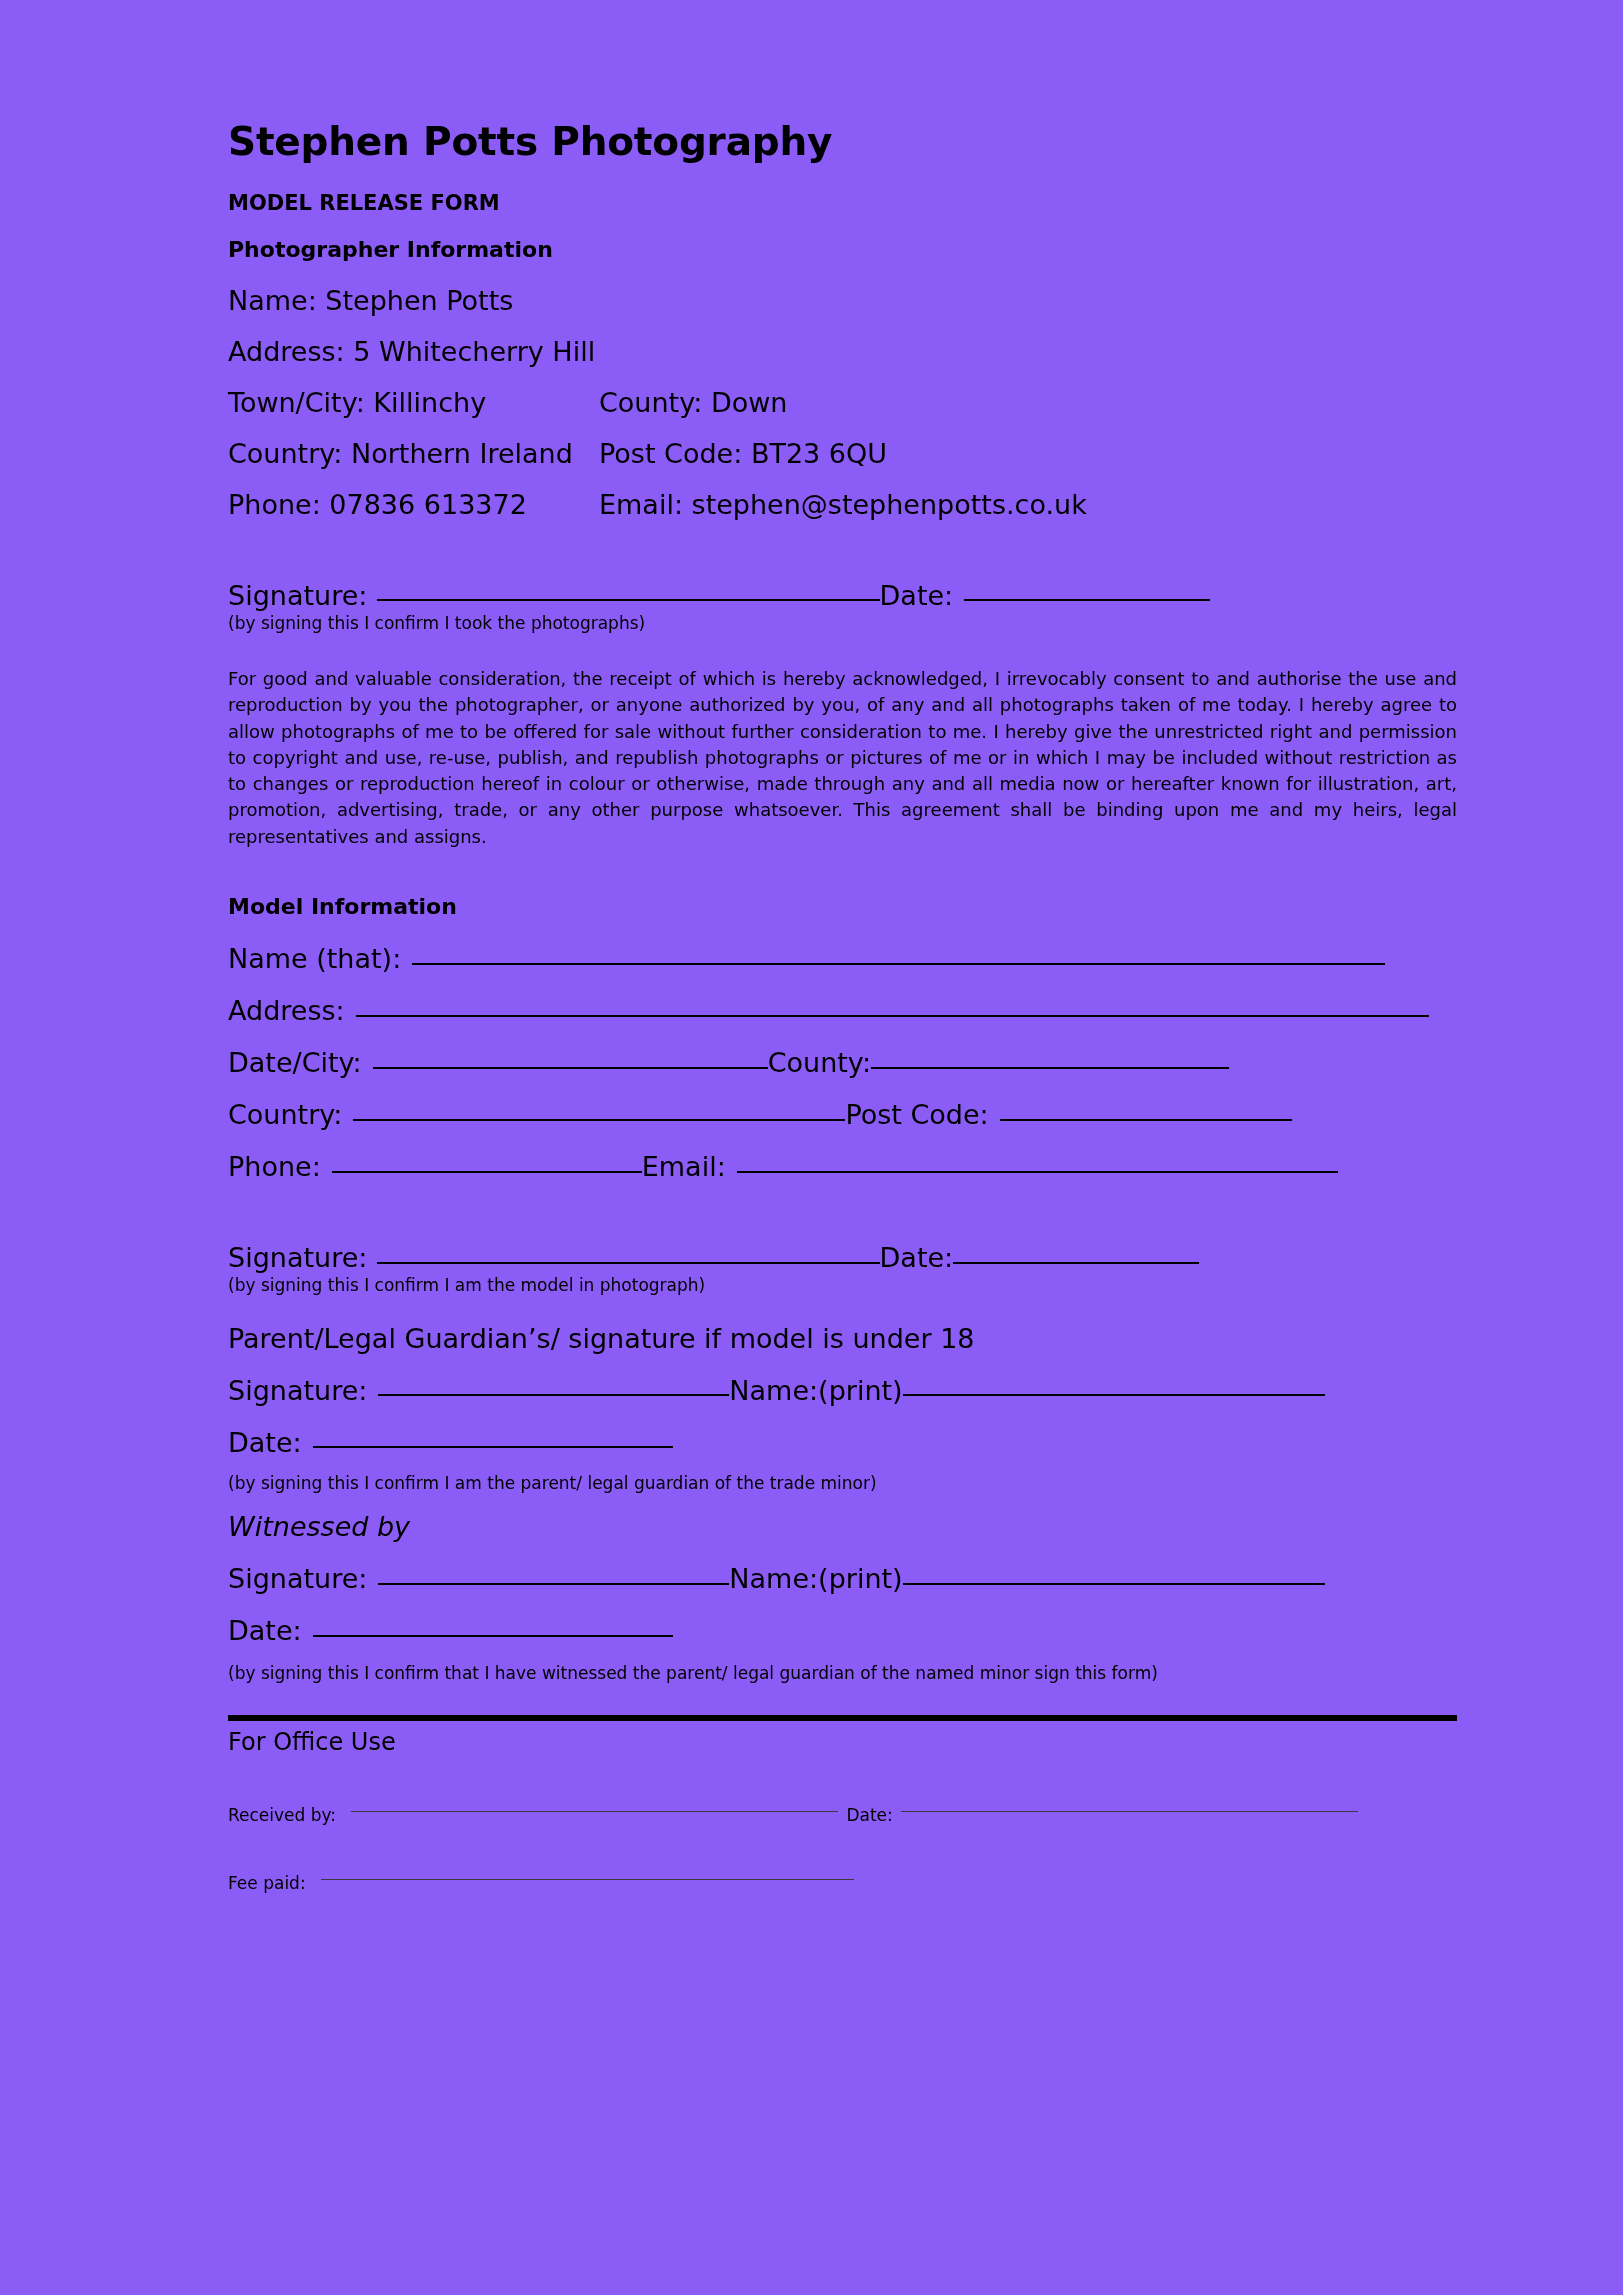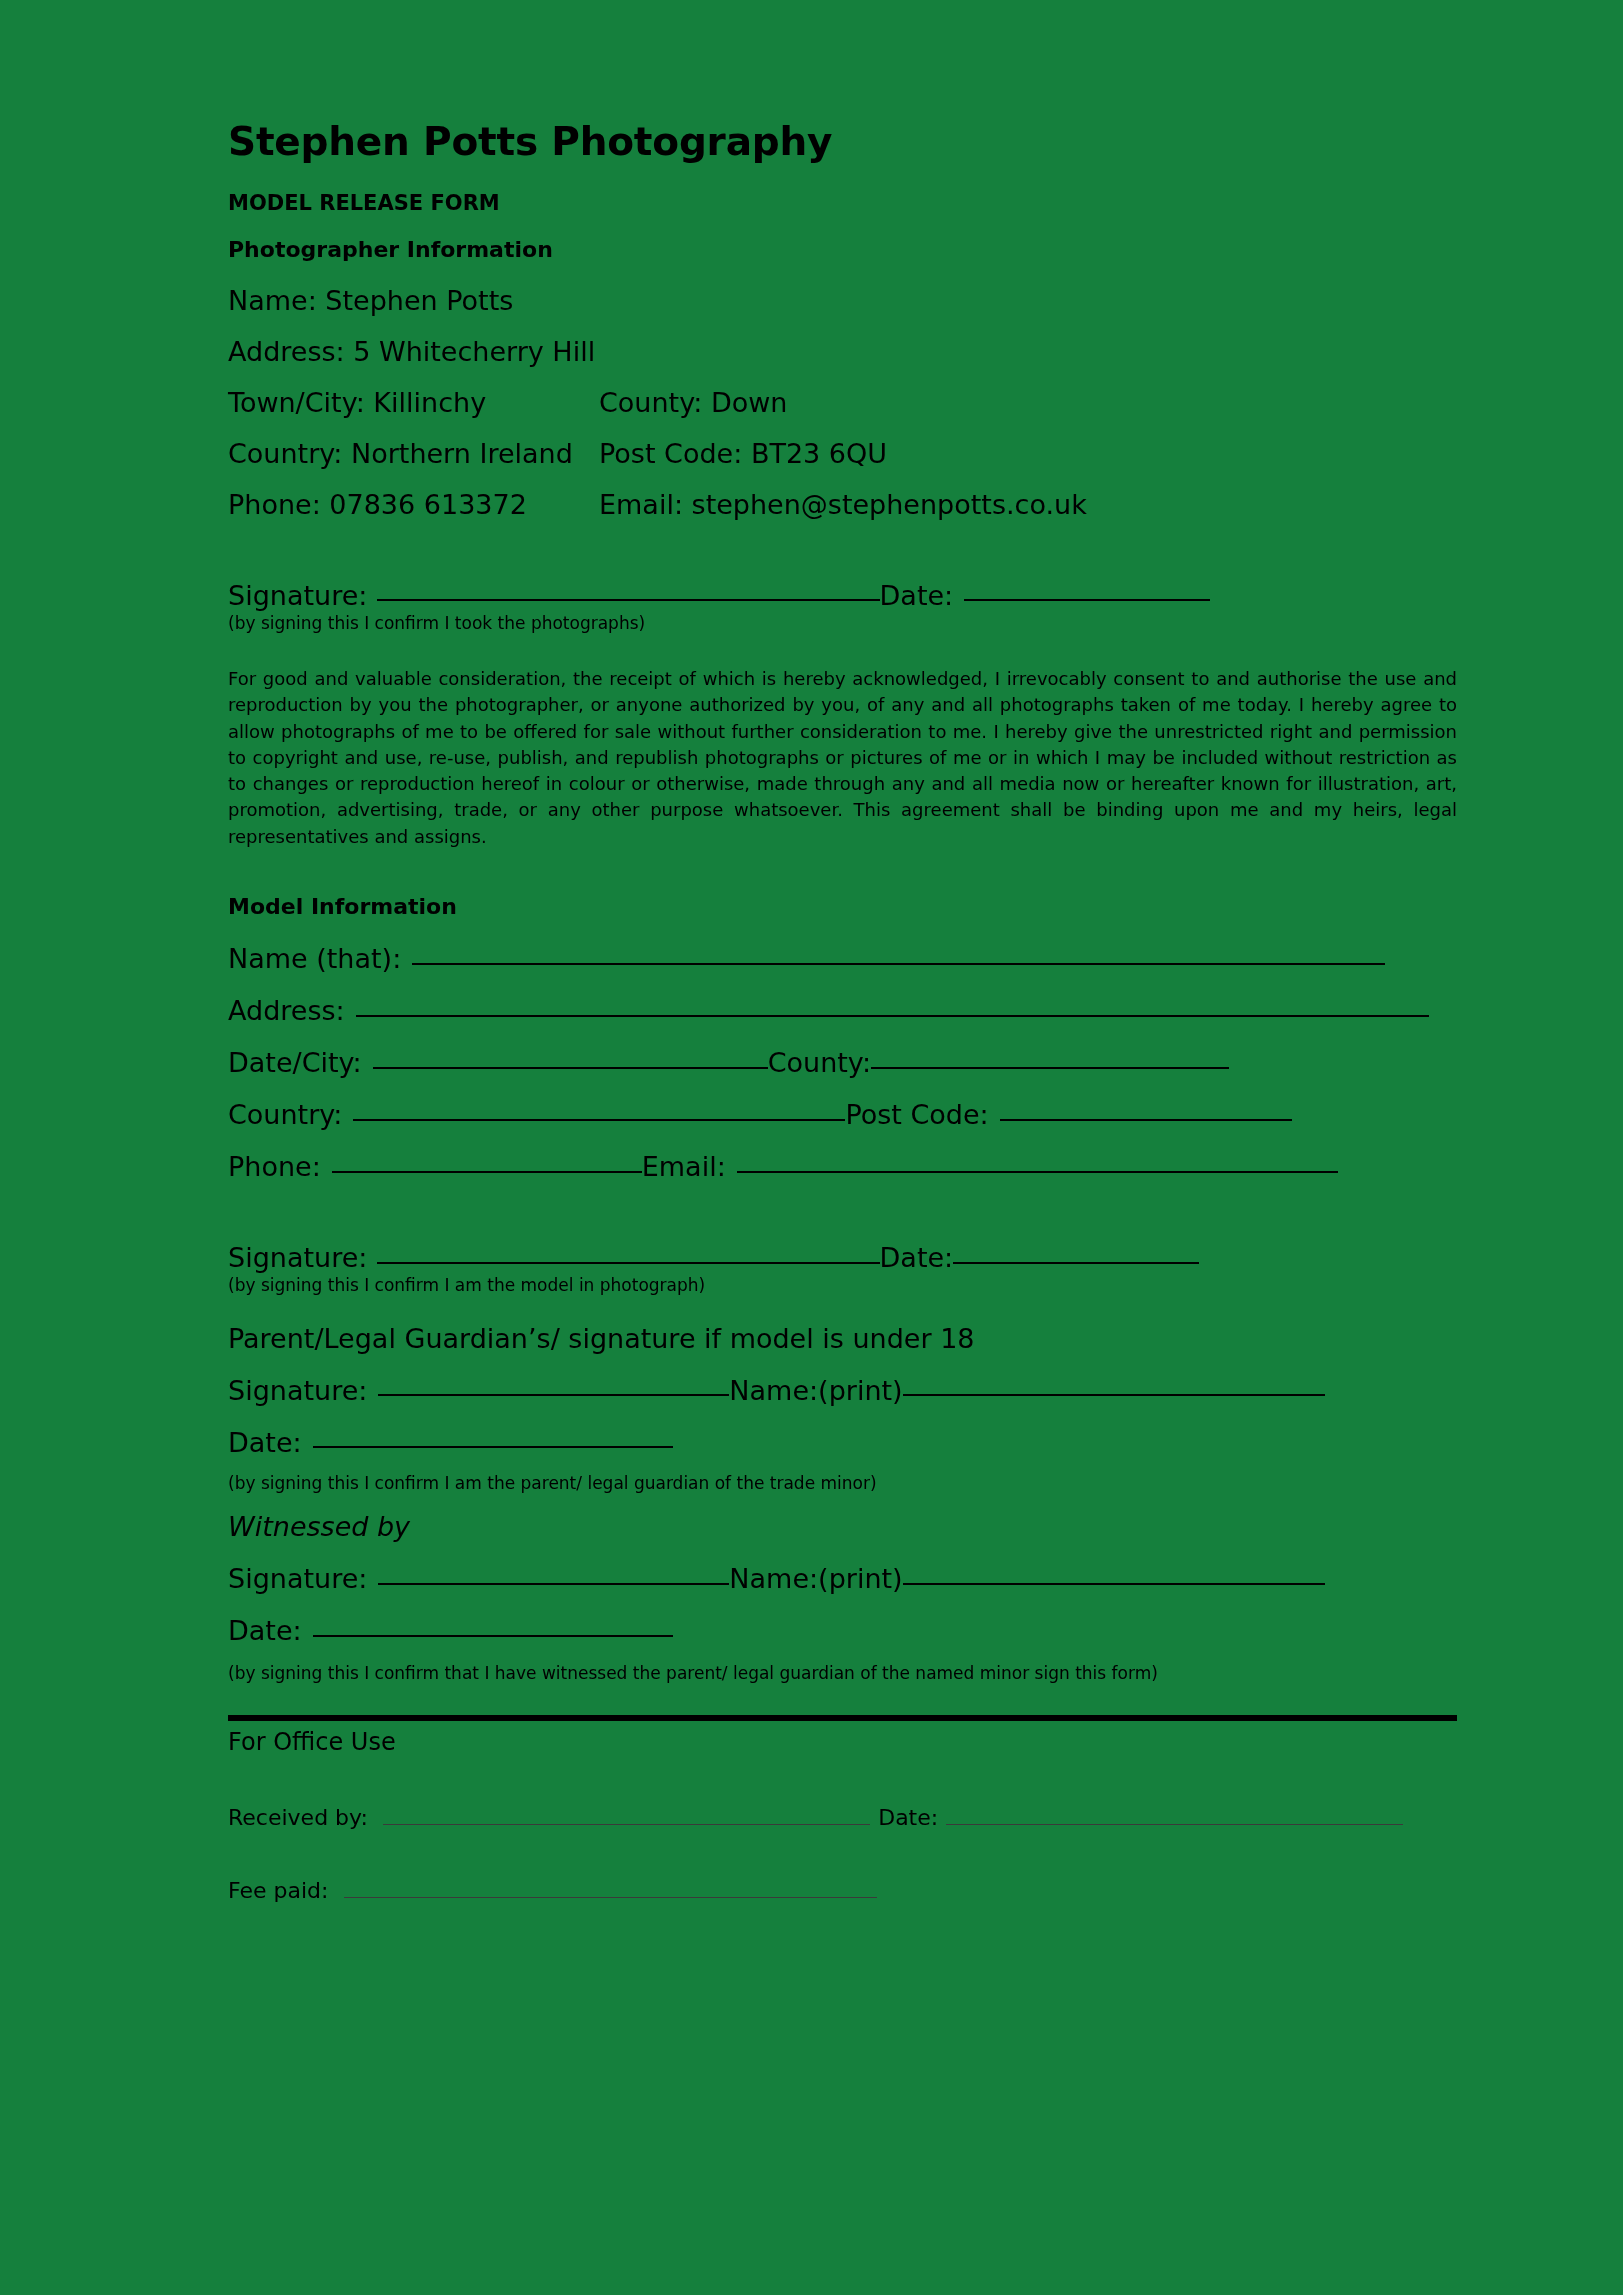--- a/index.html
+++ b/index.html
@@ -9,21 +9,21 @@
     background: #ffffff;
   }
   body {
     font-family: "DejaVu Sans", sans-serif;
     color: #000000;
   }
   .page {
     position: relative;
     width: 1624px;
     height: 2296px;
-    background: #15803d;
+    background: #8b5cf6;
     box-sizing: border-box;
     padding: 1px;
     overflow: hidden;
   }
   .content {
     position: absolute;
     left: 228px;
     top: 0;
     width: 1231px;
   }
@@ -133,22 +133,22 @@
     width: 1229px;
     height: 0;
   }
   .office-label {
     font-size: 24px;
     line-height: 1.2;
     padding-top: 7.3px;
   }
   .office-row {
     display: flex;
-    align-items: flex-end;
-    font-size: 22px;
+    align-items: center;
+    font-size: 17px;
     line-height: 1.0;
     white-space: nowrap;
     gap: 8px;
   }
   .office-row.received { padding-top: 50px; }
   .office-row.fee { padding-top: 51px; }
 </style>
 </head>
 <body>
 

